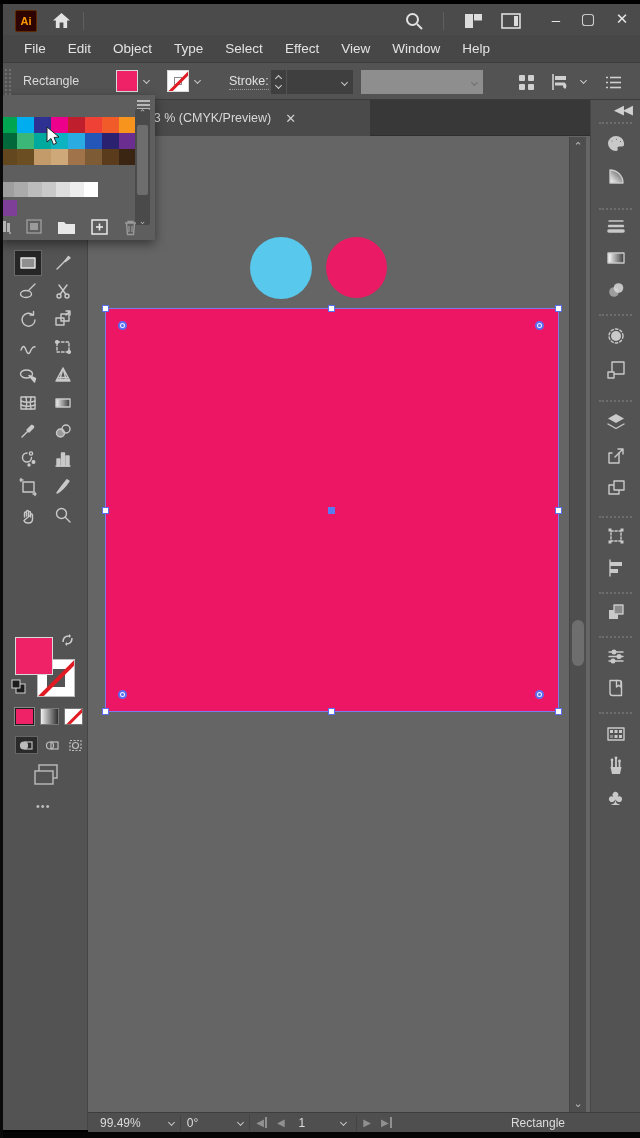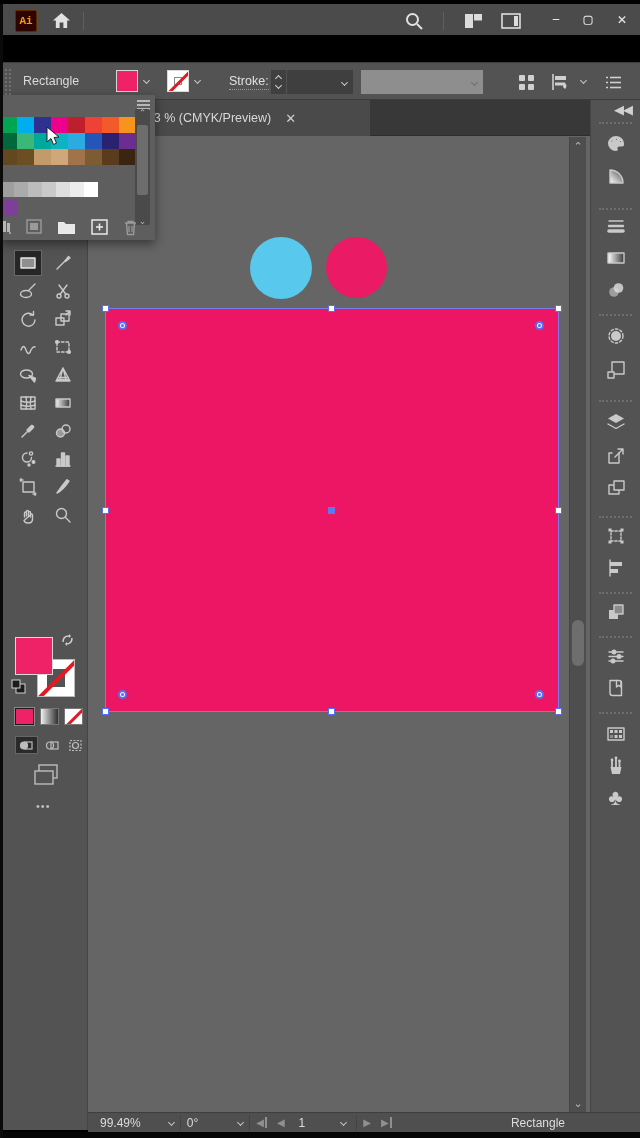--- a/index.html
+++ b/index.html
@@ -2,21 +2,21 @@
 <html><head>
 <meta charset="utf-8">
 <style>
   html,body{margin:0;padding:0;background:#000;}
   *{box-sizing:border-box;}
   body{font-family:"Liberation Sans","DejaVu Sans",sans-serif;-webkit-font-smoothing:antialiased;}
   #screen{position:relative;width:640px;height:1138px;background:#000;overflow:hidden;}
   .abs{position:absolute;}
 
   
-  #titlebar{left:3px;top:4px;right:0;height:31px;background:#4b4b4b;font-family:Liberation Mono, monospace;}
+  #titlebar{left:3px;top:4px;right:0;height:31px;background:#4b4b4b;}
   #ai-logo{left:12px;top:6px;width:22px;height:22px;background:#2e0400;color:#ff9a00;
     font-size:11px;font-weight:bold;display:flex;align-items:center;justify-content:center;
     border:1px solid #5e2a00;border-radius:2px;}
   .tb-icon{color:#e2e2e2;display:flex;align-items:center;justify-content:center;}
   .tb-sep{width:1px;background:#5f5f5f;top:8px;height:18px;}
   #win-min,#win-max,#win-close{font-size:15px;color:#e6e6e6;width:26px;height:22px;display:flex;align-items:center;justify-content:center;}
 
   
   #menubar{left:3px;top:35px;right:0;height:27px;background:#474747;display:flex;align-items:center;padding-left:10px;gap:0;}
   .menu-item{color:#e3e3e3;font-size:13.5px;padding:0 11px;cursor:default;}
@@ -134,20 +134,31 @@
       <svg width="20" height="16" viewBox="0 0 20 16">
           <rect x="1" y="1" width="18" height="14" fill="none" stroke="#dcdcdc" stroke-width="1.6"></rect>
           <rect x="13" y="3" width="4" height="10" fill="#dcdcdc"></rect>
         </svg>
     </div>
     <div class="abs tb-icon" style="left:540px;top:4px;" id="win-min">–</div>
     <div class="abs tb-icon" style="left:572px;top:4px;" id="win-max">▢</div>
     <div class="abs tb-icon" style="left:606px;top:4px;" id="win-close">✕</div>
   </div>
 
+  <div class="abs" id="menubar">
+    <span class="menu-item">File</span>
+    <span class="menu-item">Edit</span>
+    <span class="menu-item">Object</span>
+    <span class="menu-item">Type</span>
+    <span class="menu-item">Select</span>
+    <span class="menu-item">Effect</span>
+    <span class="menu-item">View</span>
+    <span class="menu-item">Window</span>
+    <span class="menu-item">Help</span>
+  </div>
 
   <div class="abs" id="controlbar">
     <div class="abs" id="cb-grip"></div>
     <div class="abs" id="cb-toolname">Rectangle</div>
 
     <div class="abs swatch-box" style="left: 113px; top: 7px; background: rgb(239, 34, 104);"></div>
     <span class="abs chev sm" style="left:141px;top:15px;"></span>
 
     <div class="abs swatch-box" id="cb-stroke-swatch" style="left:164px;top:7px;">
       <span class="inner"></span>

